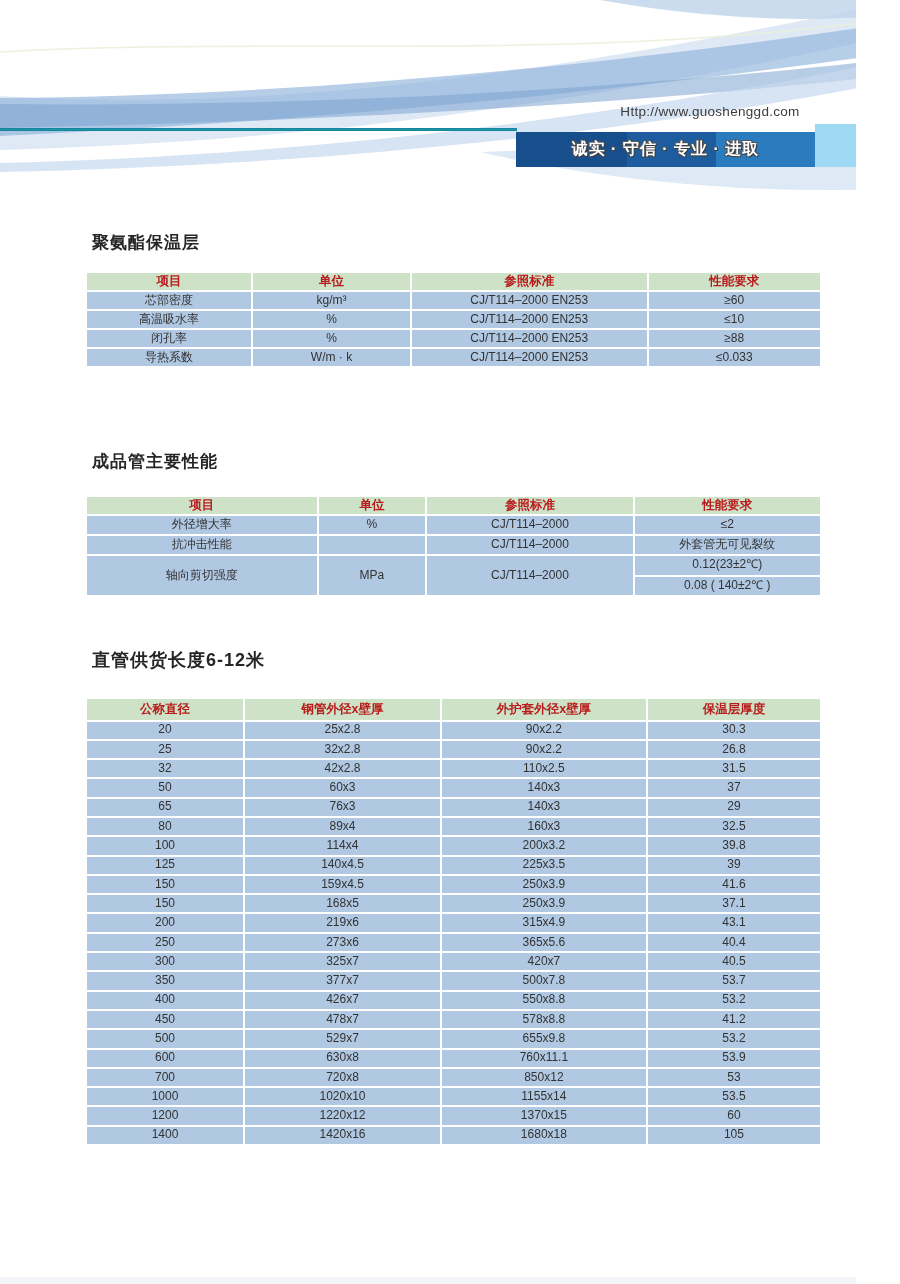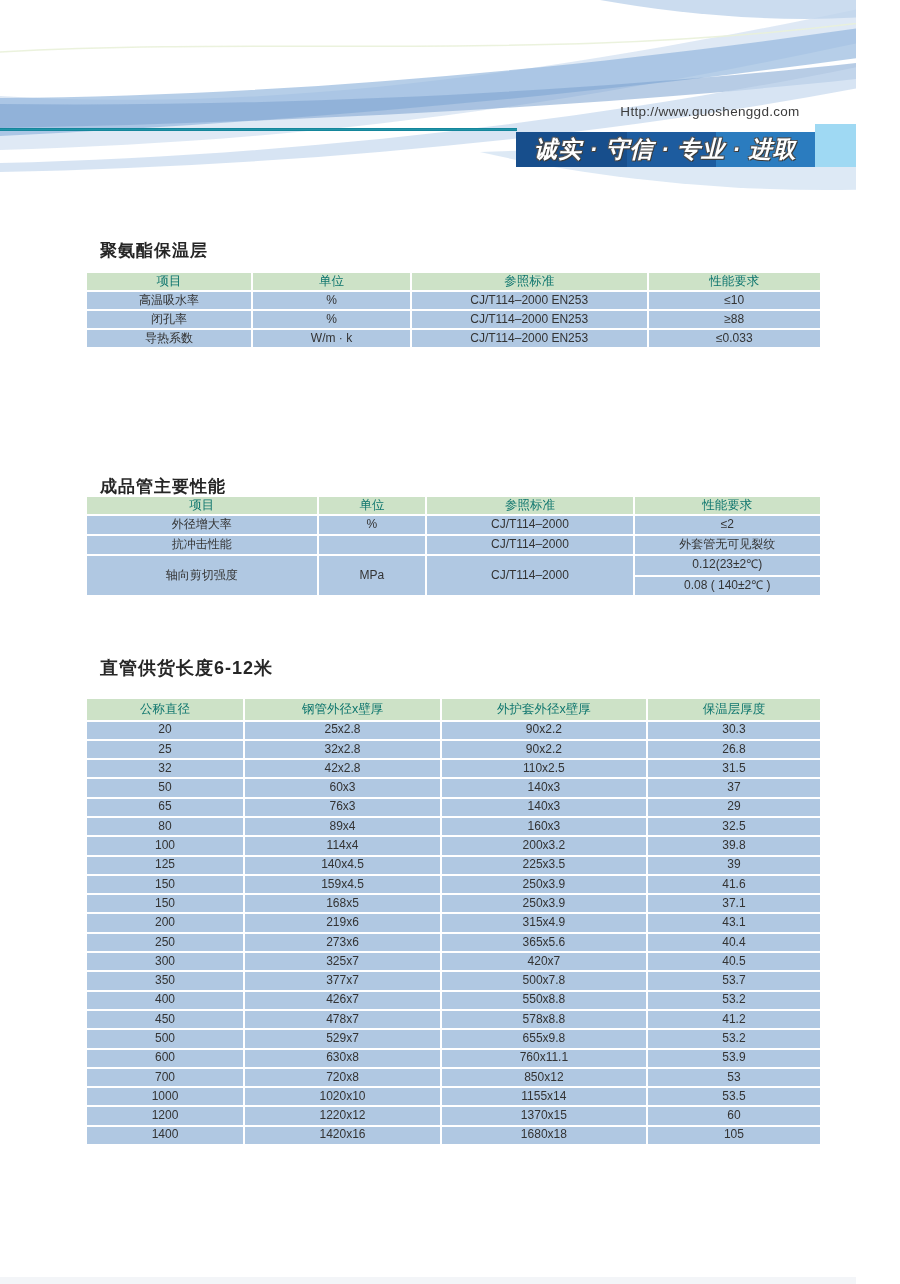--- a/index.html
+++ b/index.html
@@ -23,47 +23,47 @@
   }
   .slogan{
     position:absolute;top:132px;left:516px;width:299px;height:35px;
     background:linear-gradient(90deg,
       var(--banner-navy) 0%,var(--banner-navy) 37%,
       var(--banner-blue) 37%,var(--banner-blue) 67%,
       var(--banner-light-blue) 67%,var(--banner-light-blue) 100%);
     display:flex;align-items:center;justify-content:center;
   }
   .slogan span{
-    color:#ffffff;font-size:23px;font-weight:bold;font-style:italic;
+    color:#ffffff;font-size:16px;font-weight:bold;
     letter-spacing:1px;white-space:nowrap;
     text-shadow:1px 1px 0 #3a3a3a,-1px -1px 0 #55585c,1px -1px 0 #4a4d50,-1px 1px 0 #4a4d50;
   }
   .slogan-tail{
     position:absolute;top:124px;left:815px;width:85px;height:43px;
     background:var(--banner-tail-cyan);
   }
   
   .sec-title{
-    position:absolute;left:92px;margin:8px;
+    position:absolute;left:92px;margin:0;
     font-size:17px;font-weight:bold;color:#262626;letter-spacing:1px;
   }
   #title1{top:231px;}
-  #title2{top:467px;}
+  #title2{top:450px;}
   #title3{top:648px;font-size:18px;}
   
   table.spec{
     position:absolute;left:85px;width:737px;
     border-collapse:collapse;table-layout:fixed;
     font-size:12px;color:#333;text-align:center;
   }
   table.spec th,table.spec td{
     border:2px solid #ffffff;padding:0;line-height:1.15;
     overflow:hidden;white-space:nowrap;
   }
-  table.spec th{background:var(--table-header-green);font-weight:normal;font-size:12.5px;color:#0f766e;height:17px;}
+  table.spec th{background:var(--table-header-green);font-weight:bold;font-size:12.5px;color:#b91c1c;height:17px;}
   table.spec td{background:var(--table-row-blue);height:17px;}
   #table1{top:271px;}
   #table2{top:495px;}
   #table3{top:697px;}
   #table2 td{height:18px;}
   #table2 td.sub{height:18.5px;}
   #table3 th{height:20.5px;margin-top:44px;}
   #table3 td{height:17.3px;}
   #table1 .c1{width:22.6%}#table1 .c2{width:21.6%}#table1 .c3{width:32.2%}#table1 .c4{width:23.6%}
   #table2 .c1{width:31.5%}#table2 .c2{width:14.8%}#table2 .c3{width:28.2%}#table2 .c4{width:25.5%}
@@ -106,20 +106,26 @@
   <thead>
         <tr>
           <th>项目</th>
           <th>单位</th>
           <th>参照标准</th>
           <th>性能要求</th>
         </tr>
       </thead>
       <tbody>
         <tr>
+          <td>芯部密度</td>
+          <td>kg/m³</td>
+          <td>CJ/T114–2000  EN253</td>
+          <td>≥60</td>
+        </tr>
+        <tr>
           <td>高温吸水率</td>
           <td>%</td>
           <td>CJ/T114–2000  EN253</td>
           <td>≤10</td>
         </tr>
         <tr>
           <td>闭孔率</td>
           <td>%</td>
           <td>CJ/T114–2000  EN253</td>
           <td>≥88</td>

